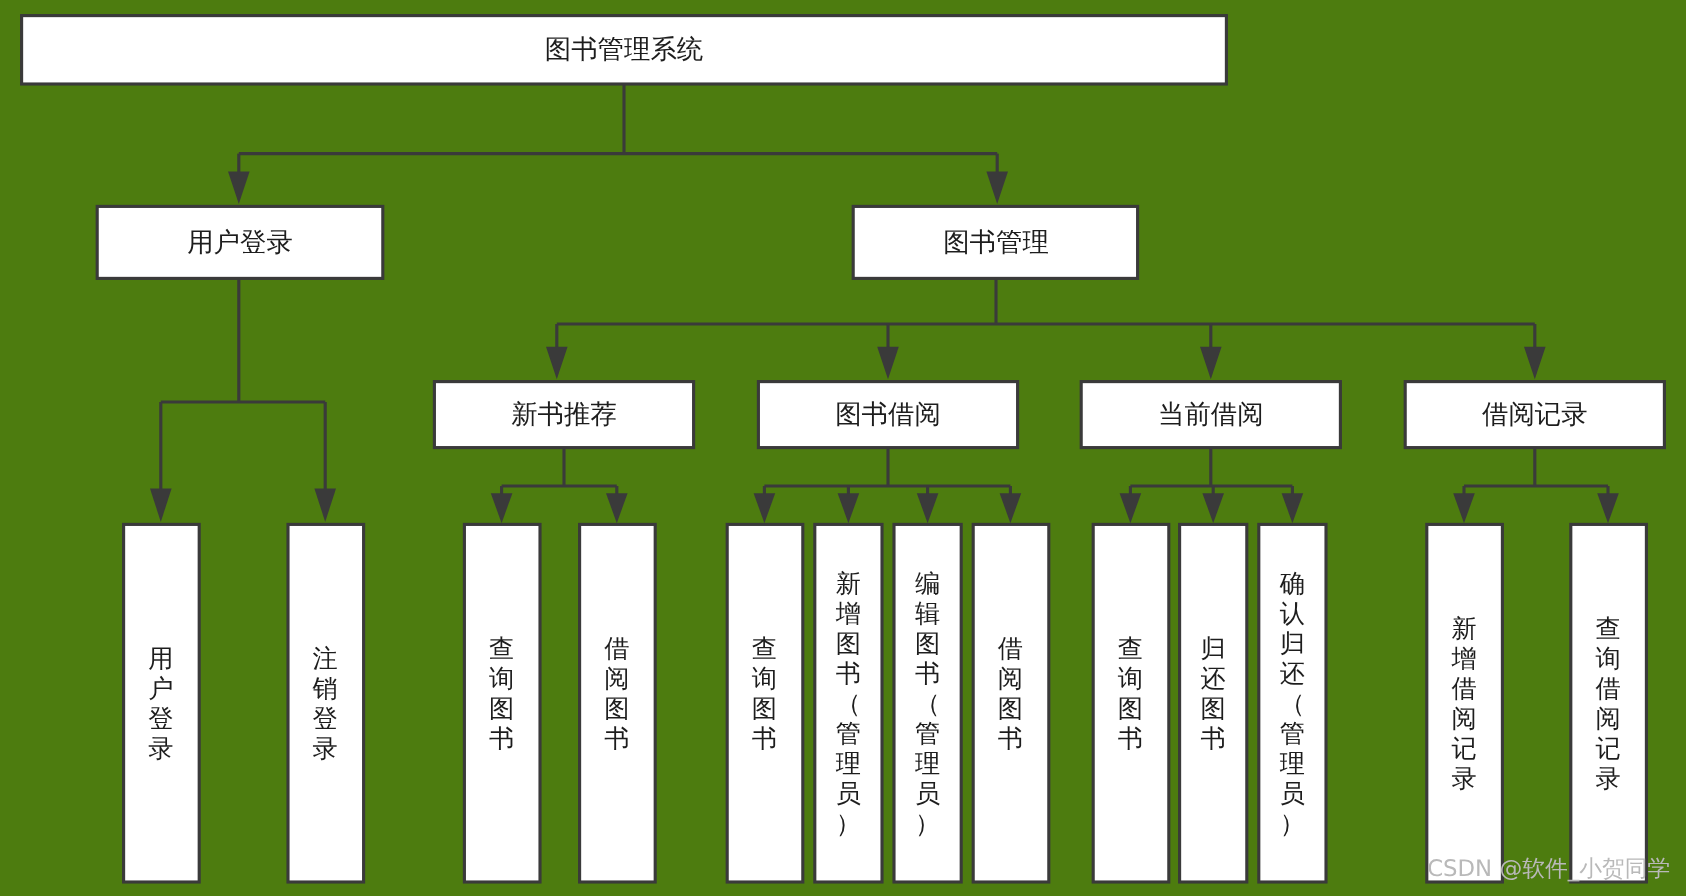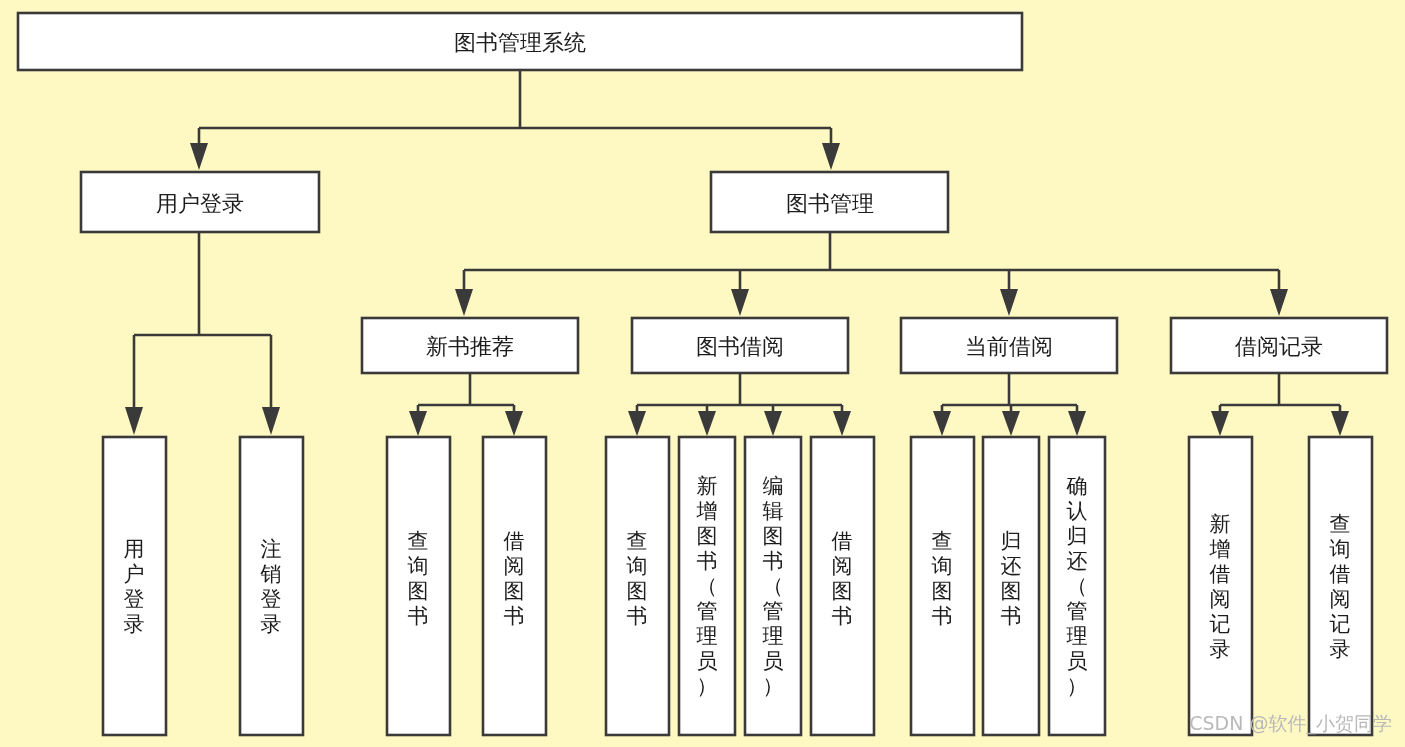--- a/index.html
+++ b/index.html
@@ -12,21 +12,21 @@
     width: 1405px;
     height: 747px;
     font-family: "DejaVu Sans", "Liberation Sans", sans-serif;
     overflow: hidden;
     position: relative;
   }
   #diagram-root {
     position: relative;
     width: 1405px;
     height: 747px;
-    background: #fef9c3;
+    background: #4d7c0f;
   }
   svg#tree-svg {
     position: absolute;
     left: 0;
     top: 0;
     width: 1405px;
     height: 747px;
     display: block;
   }
   .node-rect {

